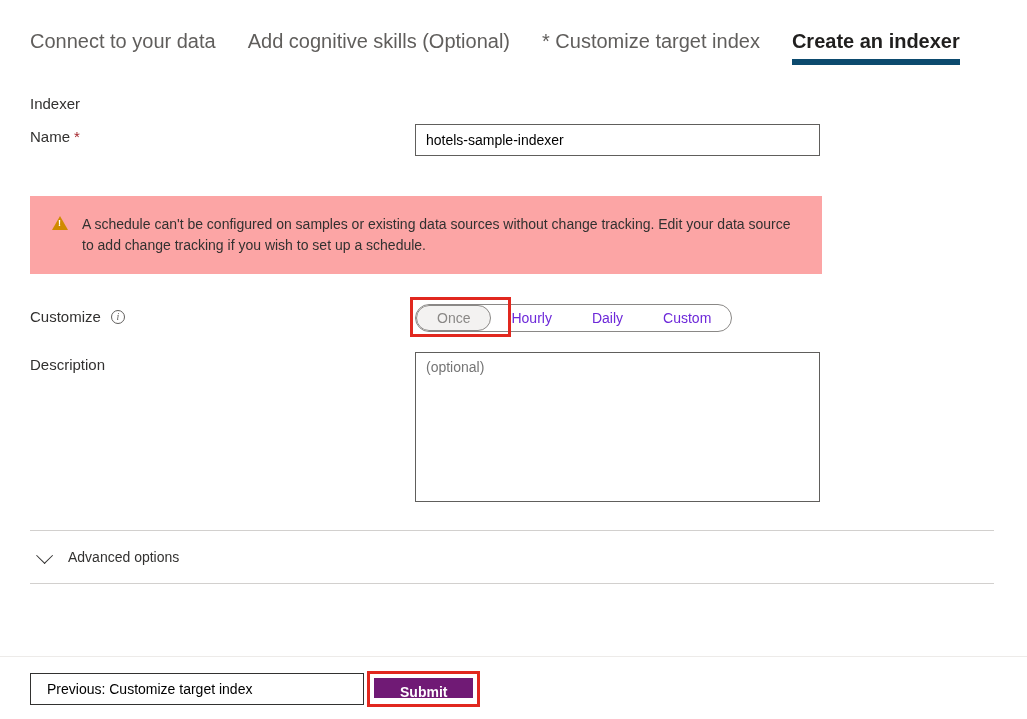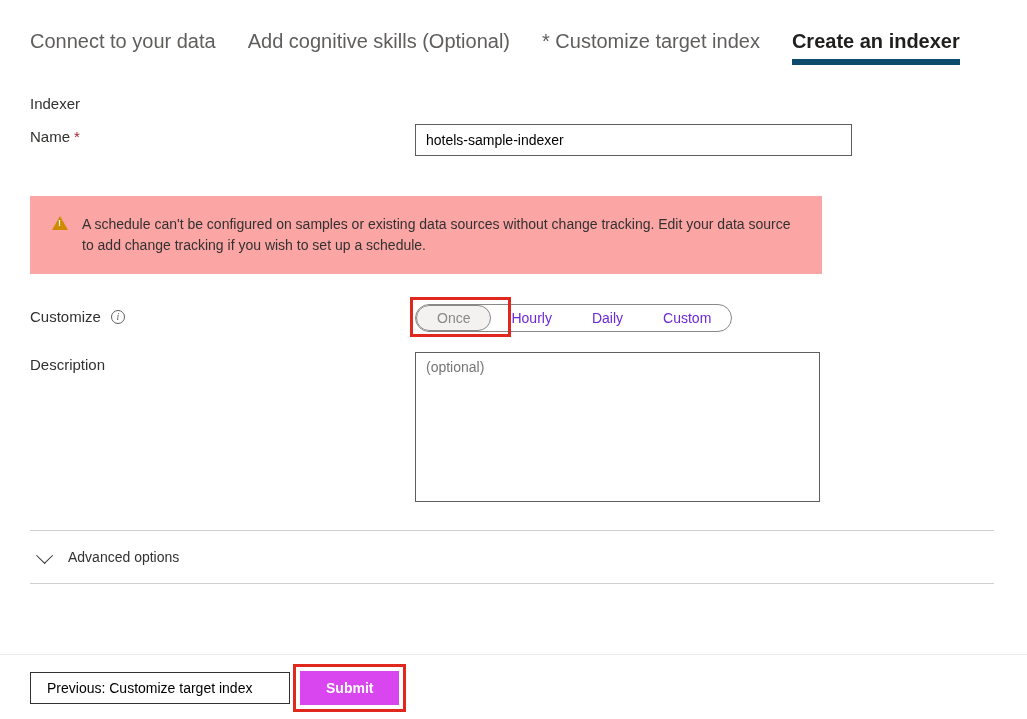--- a/index.html
+++ b/index.html
@@ -43,21 +43,21 @@
       width: 385px;
       font-size: 15px;
       color: #323130;
       display: flex;
       align-items: center;
       gap: 4px;
       padding-top: 4px;
     }
     .req { color: #a4262c; }
     .text-input {
-      width: 437px;
+      width: 405px;
       height: 32px;
       padding: 4px 10px;
       border: 1px solid #605e5c;
       font-size: 14px;
       font-family: inherit;
     }
     .textarea-input {
       width: 405px;
       height: 150px;
       padding: 6px 10px;
@@ -171,34 +171,34 @@
       align-items: center;
     }
     .btn-prev {
       border: 1px solid #323130;
       background: #fff;
       padding: 6px 16px;
       font-size: 14px;
       font-family: inherit;
       cursor: pointer;
       height: 32px;
-      width: 260px;
+      width: 334px;
       text-align: left;
     }
     .submit-wrap { position: relative; }
     .btn-submit {
-      background: #d946ef;
+      background: #701a75;
       color: #fff;
       border: none;
       font-weight: 600;
       padding: 6px 26px;
       font-size: 14px;
       font-family: inherit;
       cursor: pointer;
-      height: 34px;
+      height: 20px;
     }
     .hl-submit { left: -7px; top: -7px; right: -7px; bottom: -7px; }
   </style>
 </head>
 <body>
 
 <div class="content">
 
   <div class="tabs">
     <div class="tab">Connect to your data</div>

